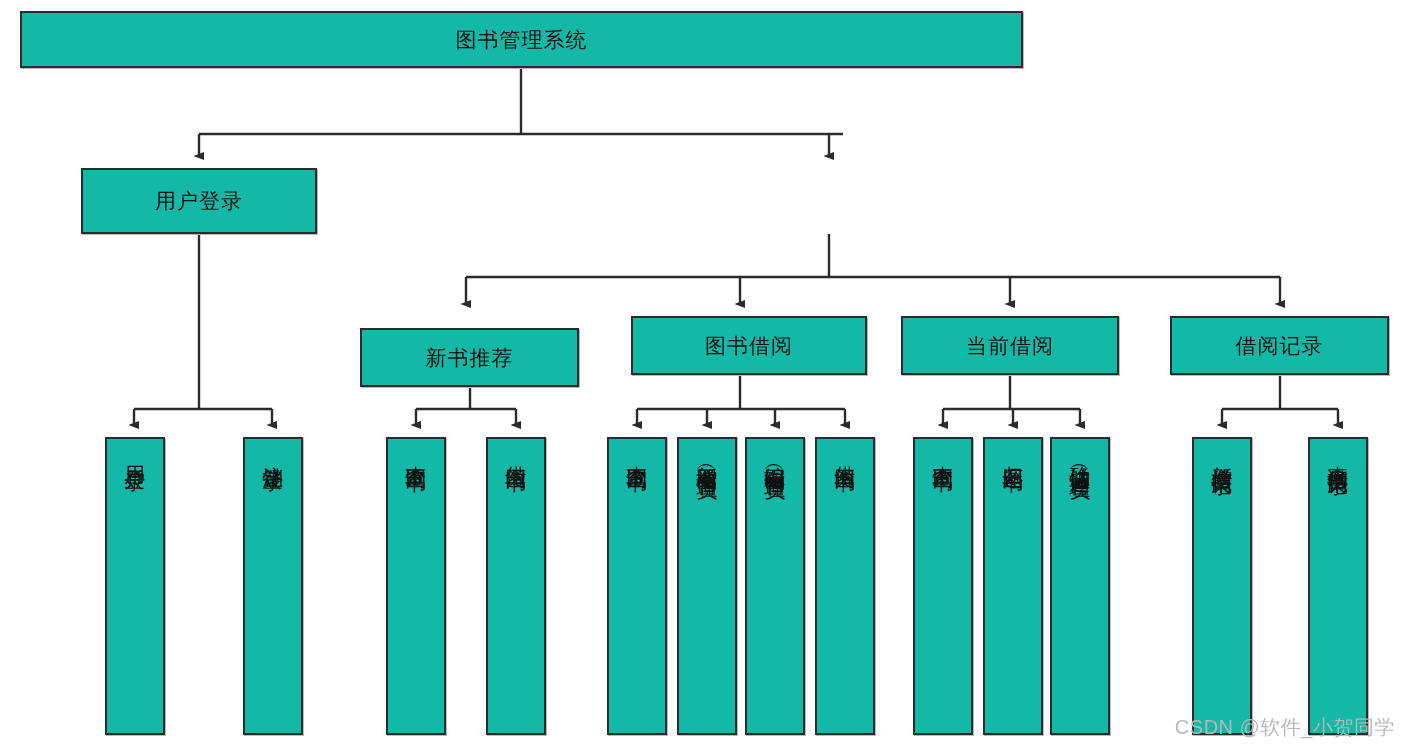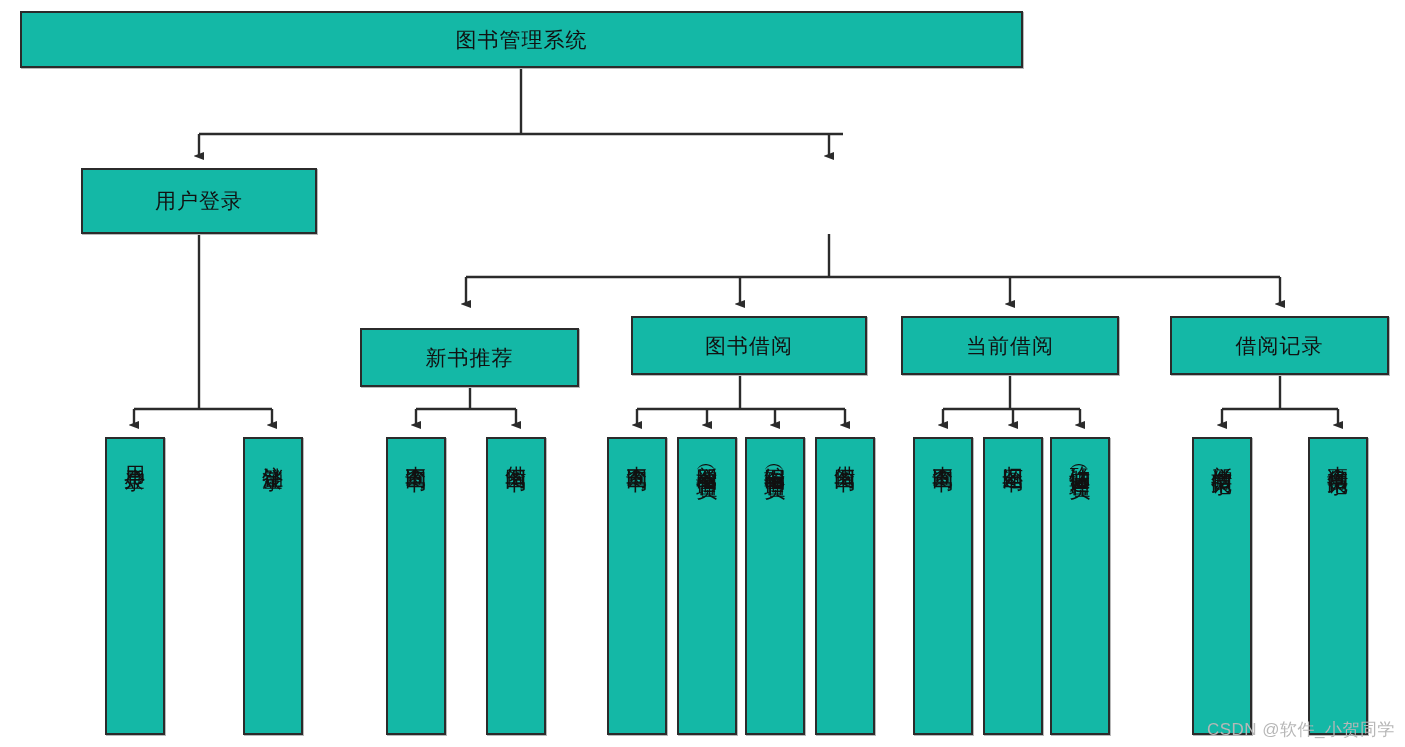--- a/index.html
+++ b/index.html
@@ -53,21 +53,21 @@
     text-orientation: upright;
     line-height: 1.02;
     letter-spacing: 2px;
     white-space: nowrap;
     display: block;
   }
   .watermark {
     position: absolute;
     right: 10px;
     bottom: 6px;
-    font-size: 17px;
+    font-size: 20px;
     color: #b7b7b7;
     letter-spacing: 0.5px;
     white-space: nowrap;
     font-family: "Liberation Sans", "DejaVu Sans", sans-serif;
   }
 </style>
 </head>
 <body>
 
 <div id="canvas">

